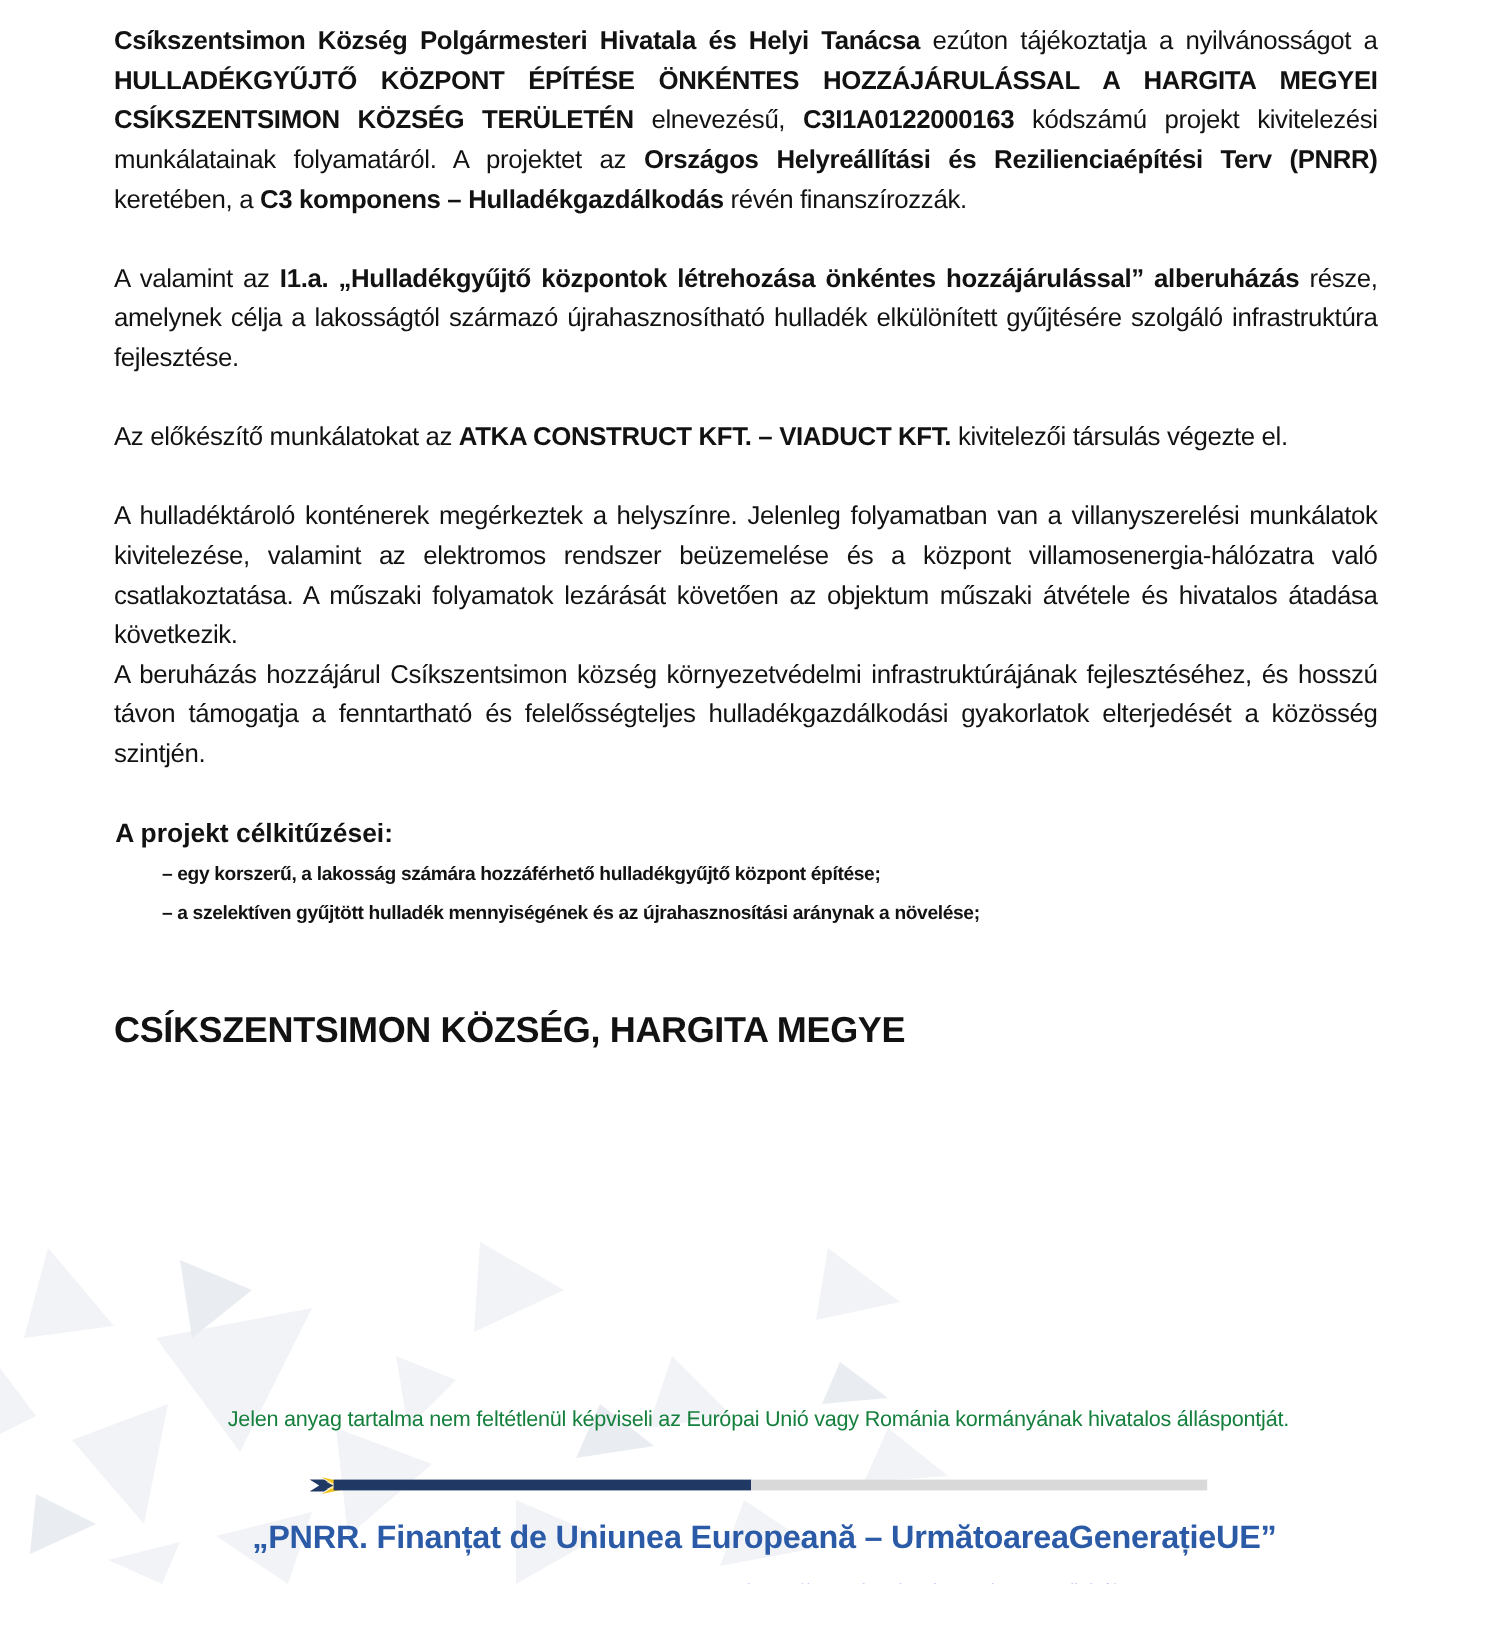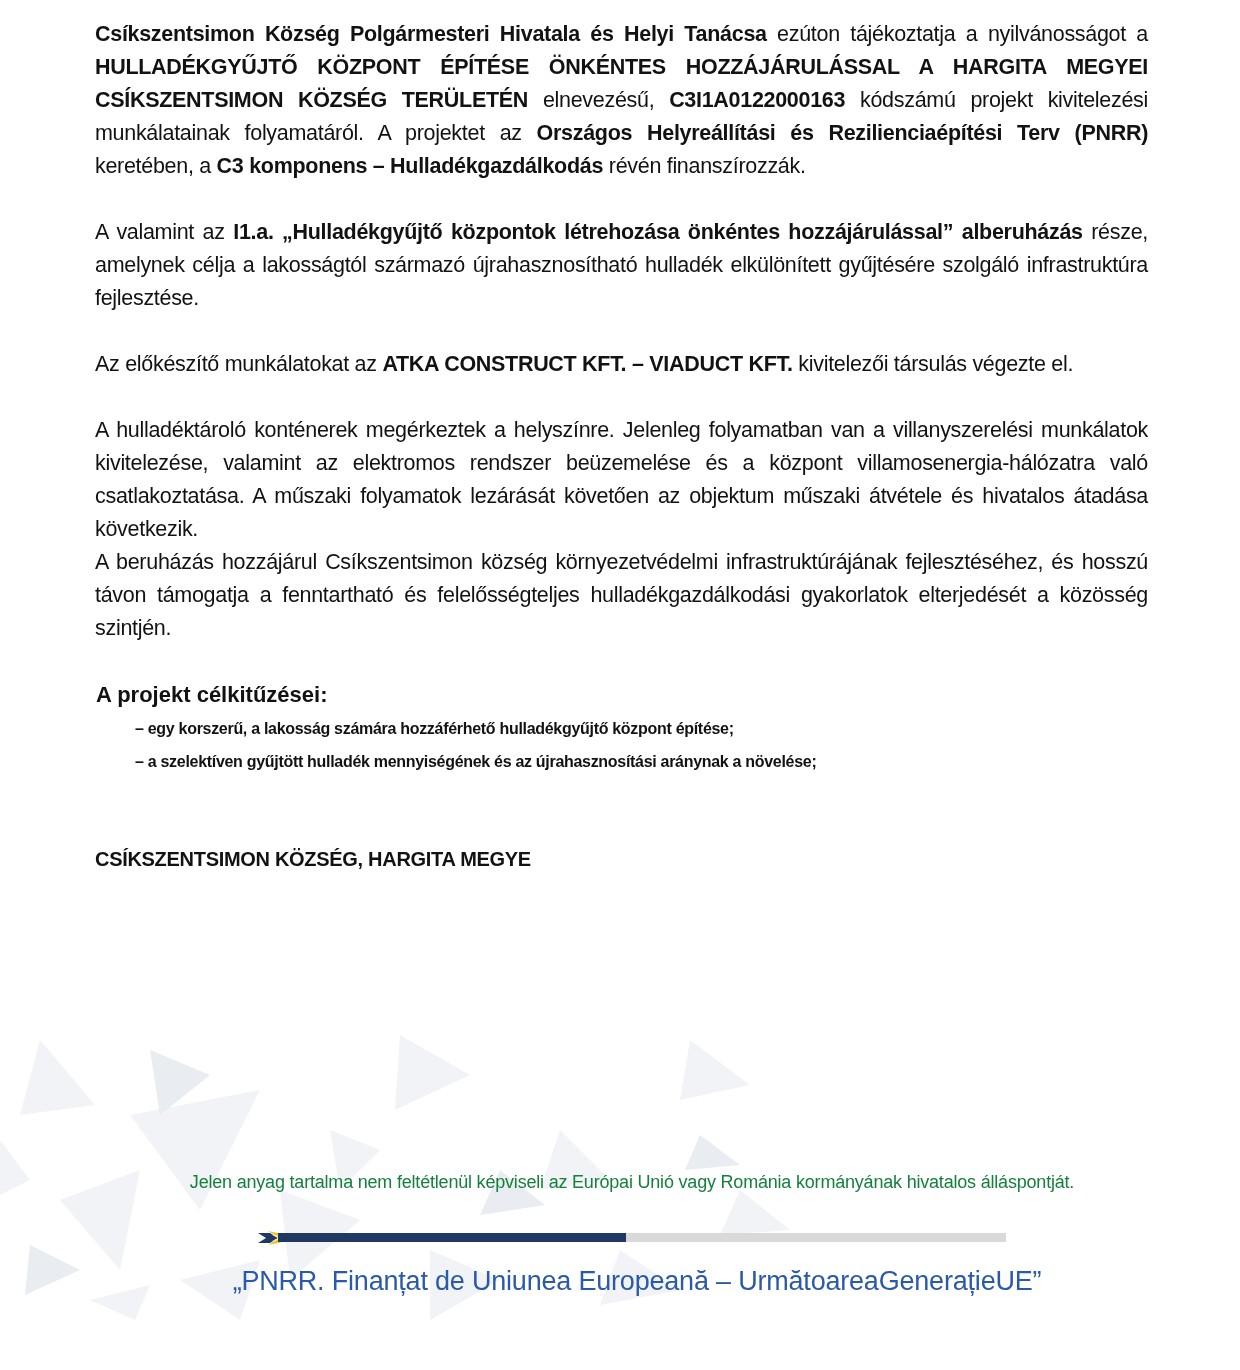--- a/index.html
+++ b/index.html
@@ -23,21 +23,21 @@
   .b { font-weight:bold; }
   .objectives-heading {
     font-weight:bold; font-size:22px; line-height:33px; margin:1px;
   }
   .objective {
     font-size:16px; line-height:33px; letter-spacing:-0.3px;
     padding-left:40px;
     font-weight:bold;
   }
   .signature {
-    font-weight:bold; font-size:20px; line-height:30px;
+    font-weight:bold; font-size:30px; line-height:30px;
     letter-spacing:-0.3px; margin-top:66px;
   }
   .disclaimer {
     position:absolute; top:1172px; left:0; width:1240px; z-index:1;
     text-align:center; padding-left:24px; box-sizing:border-box;
     color:#15803d; font-size:18px; letter-spacing:-0.2px;
   }
   .funding-bar {
     position:absolute; top:1229px; left:258px; width:750px; height:18px; z-index:1;
   }
@@ -46,21 +46,21 @@
     background:#1f3864;
   }
   .bar-gray {
     position:absolute; left:368px; top:4px; width:380px; height:9px;
     background:#d9d9d9;
   }
   .bar-arrow { position:absolute; left:0; top:0; }
   .pnrr-line {
     position:absolute; top:1266px; left:0; width:1240px; z-index:1;
     text-align:center; padding-left:34px; box-sizing:border-box;
-    color:#2b5aa7; font-size:27px; letter-spacing:-0.2px;
+    color:#2b5aa7; font-size:27px; letter-spacing:-0.2px;font-weight:bold;
   }
   .footer-links { position:absolute; top:1318px; left:0; width:1240px; height:24px; z-index:1; }
   .link-a {
     position:absolute; left:348px; top:0;
     color:#6d28d9; font-size:17px; letter-spacing:0.4px;
   }
   .link-b {
     position:absolute; left:622px; top:0;
     color:#6d28d9; font-size:16.5px; letter-spacing:0.4px;
   }

